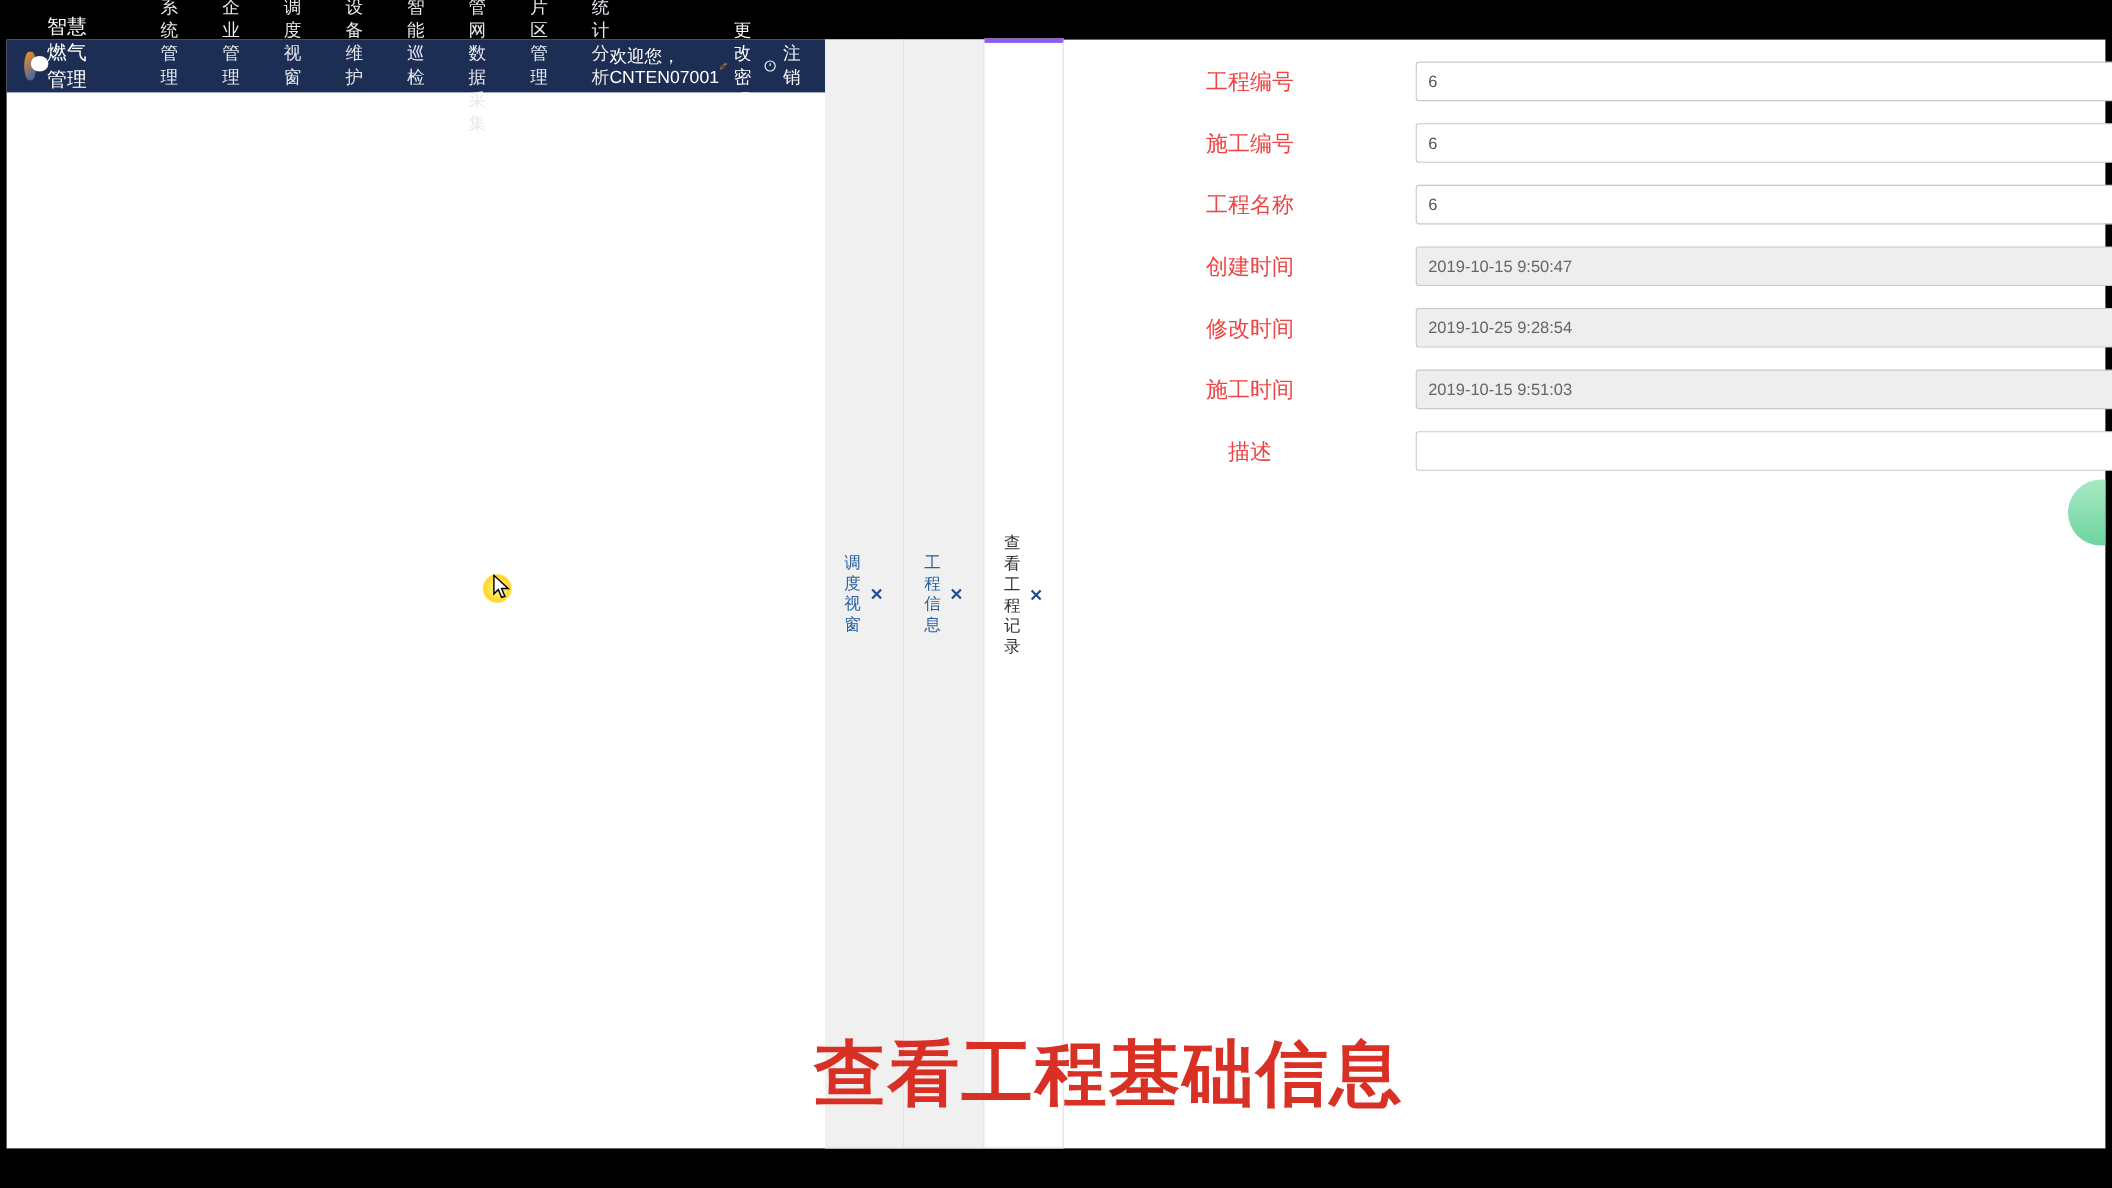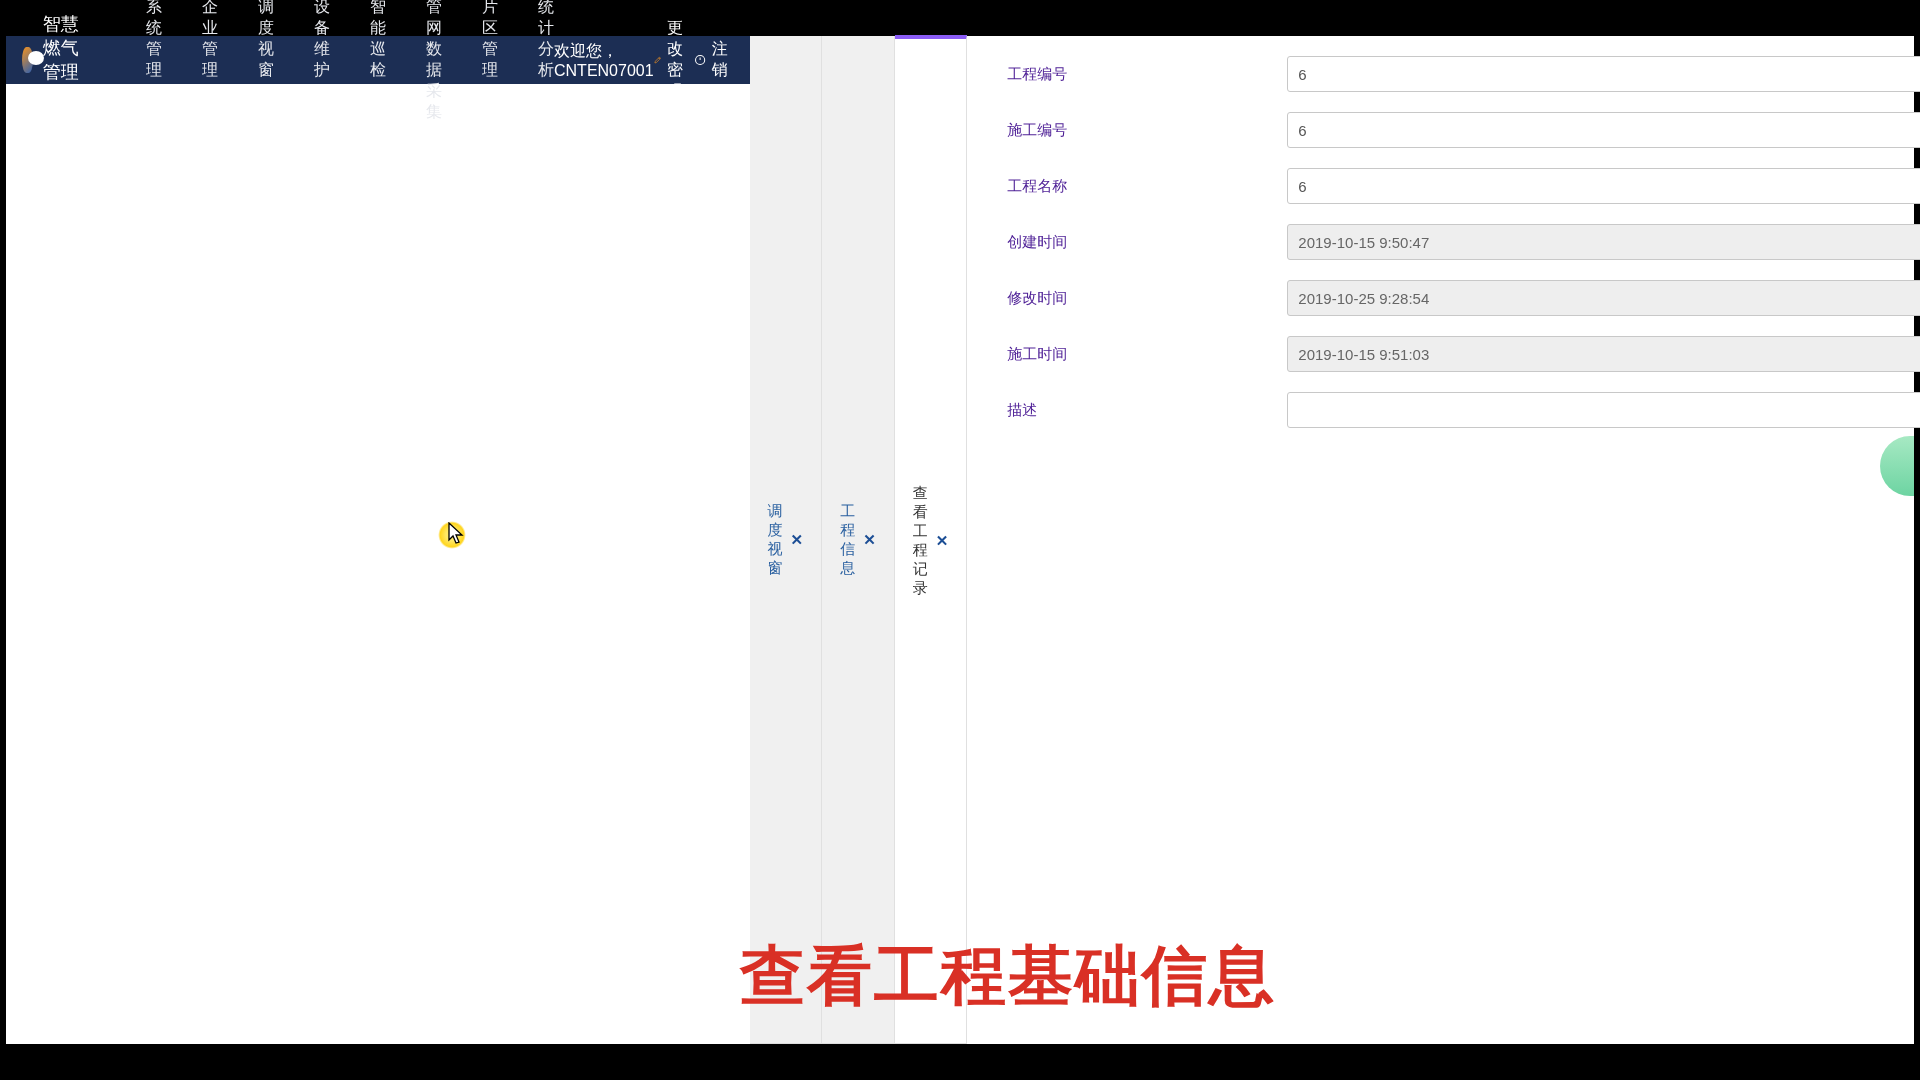--- a/index.html
+++ b/index.html
@@ -21,21 +21,21 @@
     .main-tab { padding: 10px 18px; font-size: 15px; color: #2a60a0; display: flex; align-items: center; gap: 8px; cursor: pointer; background: #f0f0f0; border-right: 1px solid #e0e0e0; }
     .main-tab.active { background: #fff; color: #333; border-top: 4px solid #8b5cf6; margin-top: -1px; }
     .tab-close { color: #1c4e95; font-weight: bold; font-size: 15px; cursor: pointer; }
     
     .sub-tabs { display: flex; padding: 2px 0 0 4px; border-bottom: 1px solid #e8e8e8; gap: 0; }
     .sub-tab { padding: 10px 22px; font-size: 15px; color: #2a60a0; cursor: pointer; }
     .sub-tab.active { color: #555; background: #f7f7f7; border: 1px solid #e8e8e8; border-bottom: 1px solid #fff; margin-bottom: -1px; }
     
     .form-area { padding: 20px 40px 20px 40px; flex: 1; }
     .form-row { display: flex; align-items: center; margin-bottom: 20px; }
-    .form-label { width: 280px; text-align: left; padding-right: 22px; font-size: 15px; color: #4c1d95; }
+    .form-label { width: 280px; text-align: center; padding-right: 22px; font-size: 20px; color: #ef4444; }
     .form-input { width: 1062px; height: 36px; border: 1px solid #c8c8c8; border-radius: 3px; padding: 0 10px; font-size: 15px; color: #555; background: #fff; }
     .form-input.readonly { background: #eeeeee; color: #666; }
     .picker-btn { width: 1062px; position: relative; }
     .picker-btn .form-input { width: 100%; }
     .picker-icon { position: absolute; right: 10px; top: 50%; transform: translateY(-50%); cursor: pointer; }
     .required-star { color: #d9534f; margin-left: 20px; font-size: 14px; }
     
     .caption-overlay { position: absolute; left: 50%; transform: translateX(-50%); bottom: 60px; font-size: 65px; font-weight: 700; color: #d93025; letter-spacing: 2px; margin-left: 48px; }
     
     .cursor-highlight { position: absolute; width: 28px; height: 28px; border-radius: 50%; background: radial-gradient(circle,#ffe866 30%,#ffd51f 60%, rgba(255,213,31,0) 70%); pointer-events: none; }

